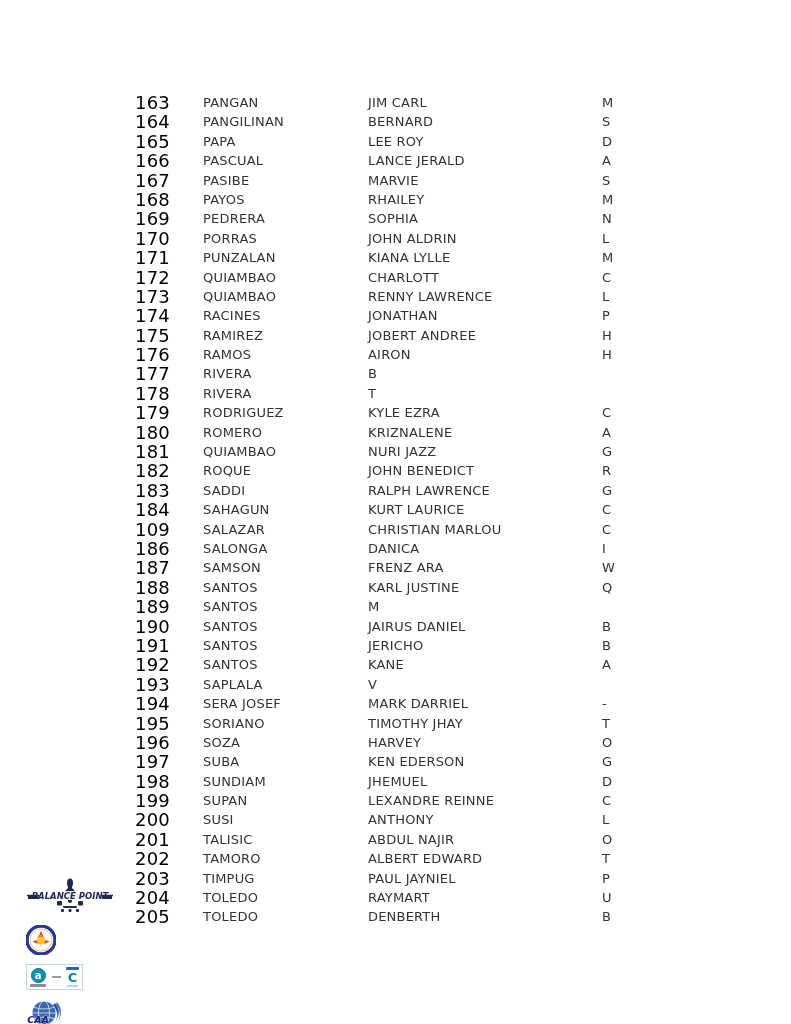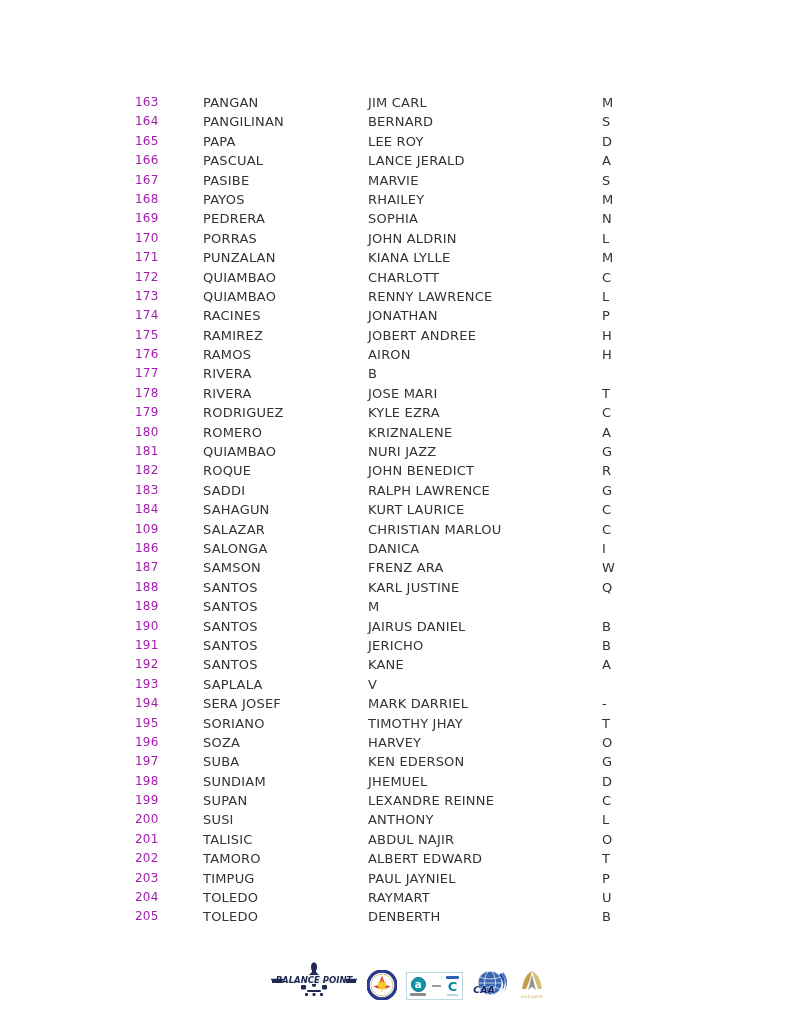--- a/index.html
+++ b/index.html
@@ -19,33 +19,34 @@
     left: 135px; top: 93px;
     width: 560px;
   }
   .row {
     display: grid;
     grid-template-columns: 68px 165px 234px 40px;
     height: 19.4px;
     line-height: 19.4px;
     white-space: nowrap;
   }
-  .c-no   { font-size: 12px; color: #a21caf; letter-spacing: 0.2px; }
+  .c-no   { font-size: 18px; color: #000000; letter-spacing: 0.2px; }
   .c-last, .c-first, .c-mi { font-size: 13px; letter-spacing: 0.2px; }
 
   
   .footer {
     position: absolute;
     left: 0; right: 0; top: 948px;
     height: 52px;
     display: flex;
     justify-content: center;
-    align-items: flex-end;
+    align-items: flex-start;
     gap: 9px;
     padding-left: 26px;
+    flex-direction: column;
   }
   .logo { display: flex; flex-direction: column; align-items: center; justify-content: center; }
 
   
   .bp-logo { position: relative; width: 88px; height: 38px; }
   .bp-logo svg { display: block; }
 
   
   .seal { width: 30px; height: 30px; }
 
@@ -200,21 +201,20 @@
 
     <div class="row">
       <span class="c-no">177</span>
       <span class="c-last">RIVERA</span>
       <span class="c-mi">B</span>
     </div>
 
     <div class="row">
       <span class="c-no">178</span>
       <span class="c-last">RIVERA</span>
-      <span class="c-first">JOSE MARI</span>
       <span class="c-mi">T</span>
     </div>
 
     <div class="row">
       <span class="c-no">179</span>
       <span class="c-last">RODRIGUEZ</span>
       <span class="c-first">KYLE EZRA</span>
       <span class="c-mi">C</span>
     </div>
 

